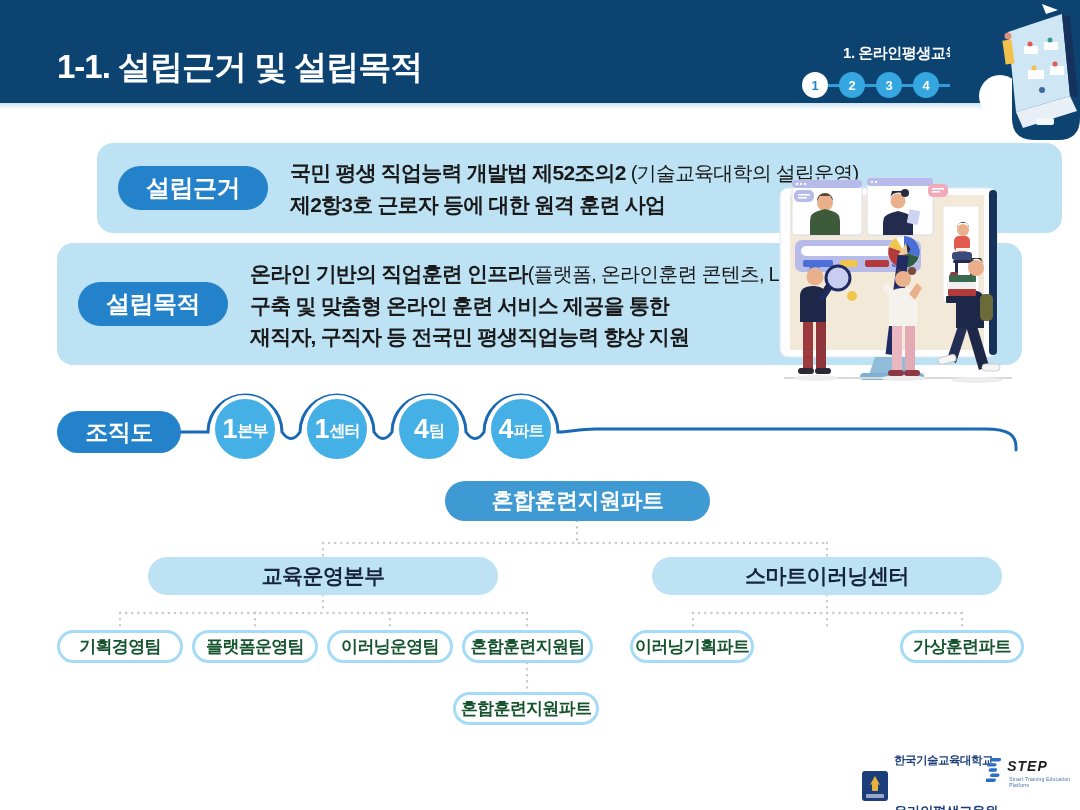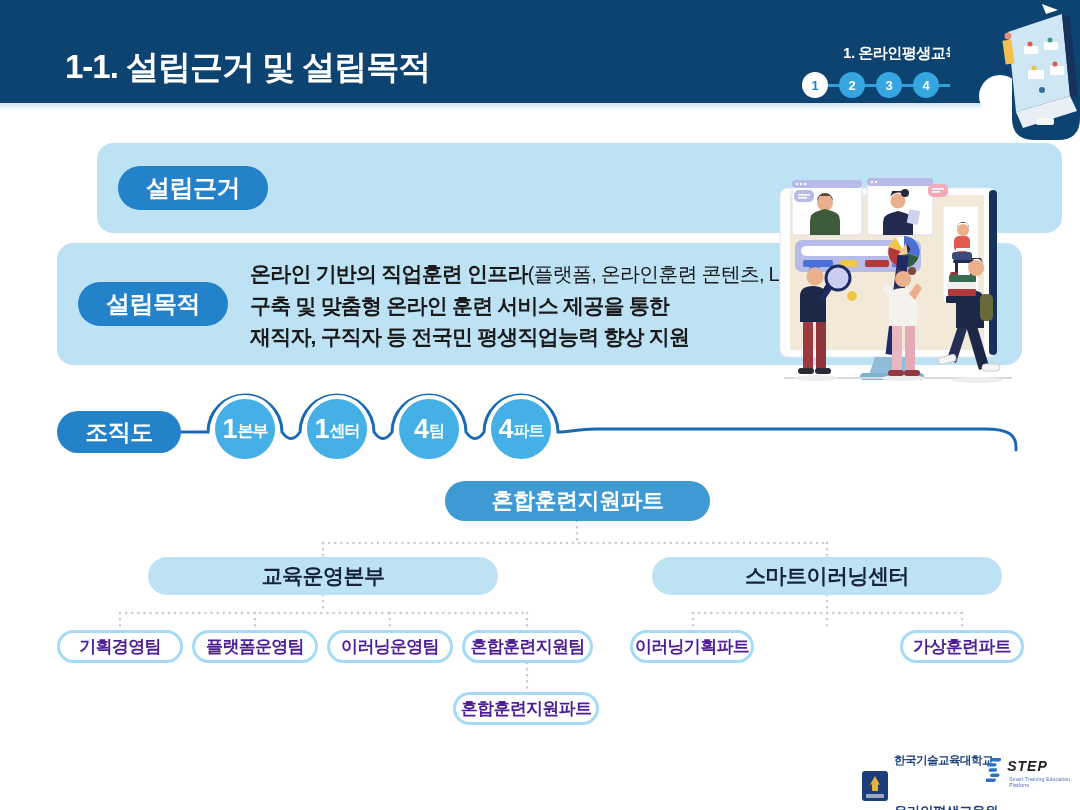--- a/index.html
+++ b/index.html
@@ -3,21 +3,21 @@
 <meta charset="utf-8">
 <style>
   html,body{margin:0;padding:0;background:#fff;}
   .slide{position:relative;width:1080px;height:810px;background:#ffffff;overflow:hidden;
          font-family:"Liberation Sans","DejaVu Sans",sans-serif;}
   
   .header{position:absolute;left:0;top:0;width:1080px;height:103px;background:#0D4371;}
   .header-edge{position:absolute;left:0;top:103px;width:1080px;height:7px;
                background:linear-gradient(#cfe4f2,rgba(255,255,255,0));}
   .page-title{position:absolute;left:57px;top:47px;color:#fff;font-size:33px;font-weight:800;
-              letter-spacing:-1px;line-height:40px;white-space:nowrap;margin-left:8px;}
+              letter-spacing:-1px;line-height:40px;white-space:nowrap;}
   .tab-label{position:absolute;left:800px;top:44px;width:250px;text-align:center;color:#fff;
              font-size:15px;font-weight:700;letter-spacing:-0.5px;}
   .steps{position:absolute;left:802px;top:72px;width:200px;height:26px;}
   .steps-line{position:absolute;left:12px;top:12px;width:176px;height:3px;background:#2E9FD8;}
   .step{position:absolute;top:0;width:26px;height:26px;border-radius:50%;background:#35A6E0;
         color:#fff;font-size:13px;font-weight:800;display:flex;align-items:center;justify-content:center;}
   .step.active{background:#ffffff;color:#2482CB;}
   
   .info-box{position:absolute;left:57px;width:965px;background:#BCE2F4;border-radius:16px;}
   .box-basis{top:143px;height:90px;margin-left:40px;}
@@ -39,21 +39,21 @@
   .stat-circle .num{font-size:27px;font-weight:800;line-height:27px;}
   .stat-circle .unit{font-size:16px;font-weight:700;margin-top:5px;letter-spacing:-1px;}
   
   .root-pill{position:absolute;left:445px;top:481px;width:265px;height:40px;background:#3F9AD3;border-radius:21px;
              color:#fff;font-size:22px;font-weight:800;display:flex;align-items:center;justify-content:center;
              letter-spacing:-0.5px;z-index:2;}
   .division-pill{position:absolute;top:557px;width:350px;height:38px;background:#BCE2F4;border-radius:19px;
                  color:#16233c;font-size:21px;font-weight:800;display:flex;align-items:center;justify-content:center;
                  letter-spacing:-0.5px;z-index:2;}
   .team-pill{position:absolute;top:630px;height:33px;background:#fff;border:3px solid #A5DBF7;border-radius:19px;
-             box-sizing:border-box;color:#4c1d95;font-size:17px;font-weight:700;display:flex;align-items:center;
+             box-sizing:border-box;color:#14532d;font-size:17px;font-weight:700;display:flex;align-items:center;
              justify-content:center;letter-spacing:-0.7px;z-index:2;}
   .sub-pill{top:692px;}
   .dots-svg{position:absolute;left:0;top:0;width:1080px;height:810px;z-index:1;pointer-events:none;}
   
   .main-illu{position:absolute;left:770px;top:160px;width:272px;height:234px;z-index:4;}
   .head-illu{position:absolute;left:950px;top:0;width:130px;height:150px;z-index:5;}
   
   .footer-univ{position:absolute;left:862px;top:753px;display:flex;align-items:center;gap:6px;}
   .univ-text{display:flex;flex-direction:column;color:#1B3E7B;line-height:15px;gap:36px;}
   .univ-line1{font-size:11.5px;font-weight:700;letter-spacing:-0.5px;}
@@ -101,20 +101,24 @@
       <circle cx="100" cy="40" r="2.5" fill="#3a9c8f"></circle>
       <circle cx="84" cy="68" r="2.5" fill="#f2c14b"></circle>
       <circle cx="105" cy="64" r="2.5" fill="#e05a4e"></circle>
       <circle cx="92" cy="90" r="3" fill="#3a6b9c"></circle>
       <rect x="86" y="118" width="18" height="7" rx="2" fill="#f4f7fa"></rect>
     </g>
   </svg>
 
   <div class="info-box box-basis">
     <div class="label-pill" style="top:23px">설립근거</div>
+    <div class="box-text" style="top:14px">
+      <div><span>국민 평생 직업능력 개발법 제52조의2 </span><span class="light">(기술교육대학의 설립운영)</span></div>
+      <div>제2항3호 근로자 등에 대한 원격 훈련 사업</div>
+    </div>
   </div>
 
   <div class="info-box box-purpose">
     <div class="label-pill" style="top:39px">설립목적</div>
     <div class="box-text" style="top:15px">
       <div><span>온라인 기반의 직업훈련 인프라</span><span class="light">(플랫폼, 온라인훈련 콘텐츠, LMS)</span></div>
       <div>구축 및 맞춤형 온라인 훈련 서비스 제공을 통한</div>
       <div>재직자, 구직자 등 전국민 평생직업능력 향상 지원</div>
     </div>
   </div>

